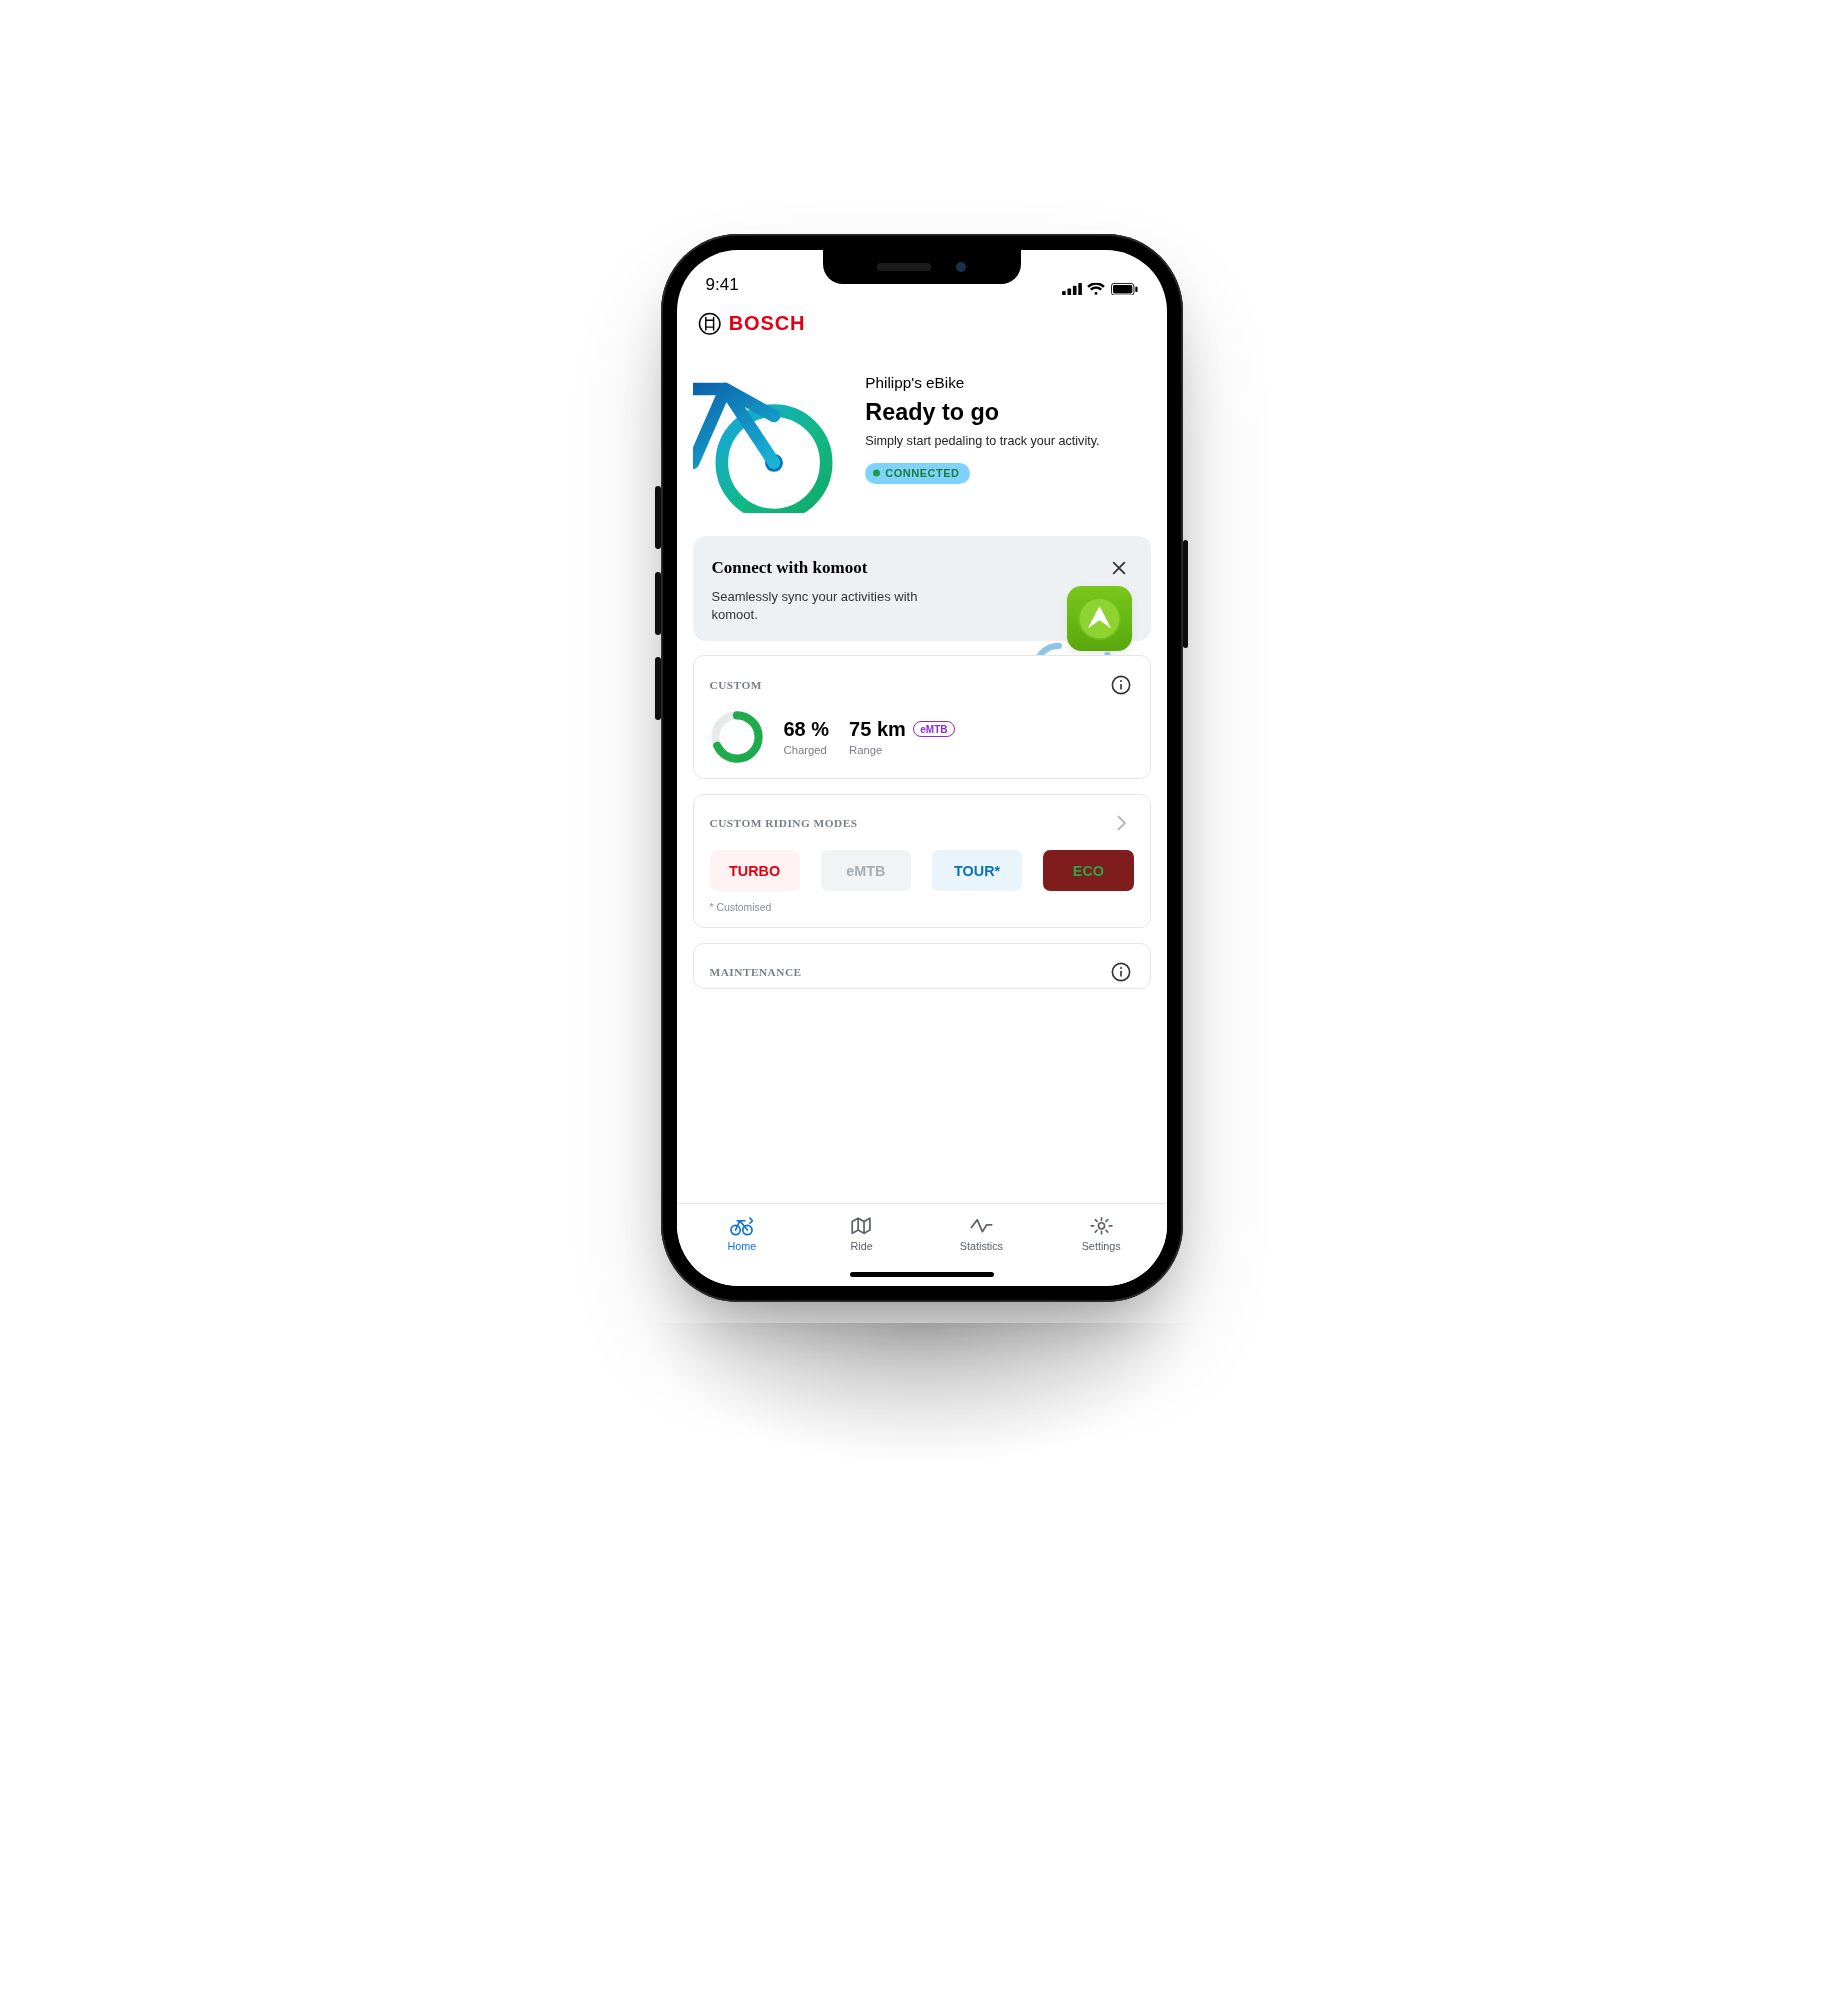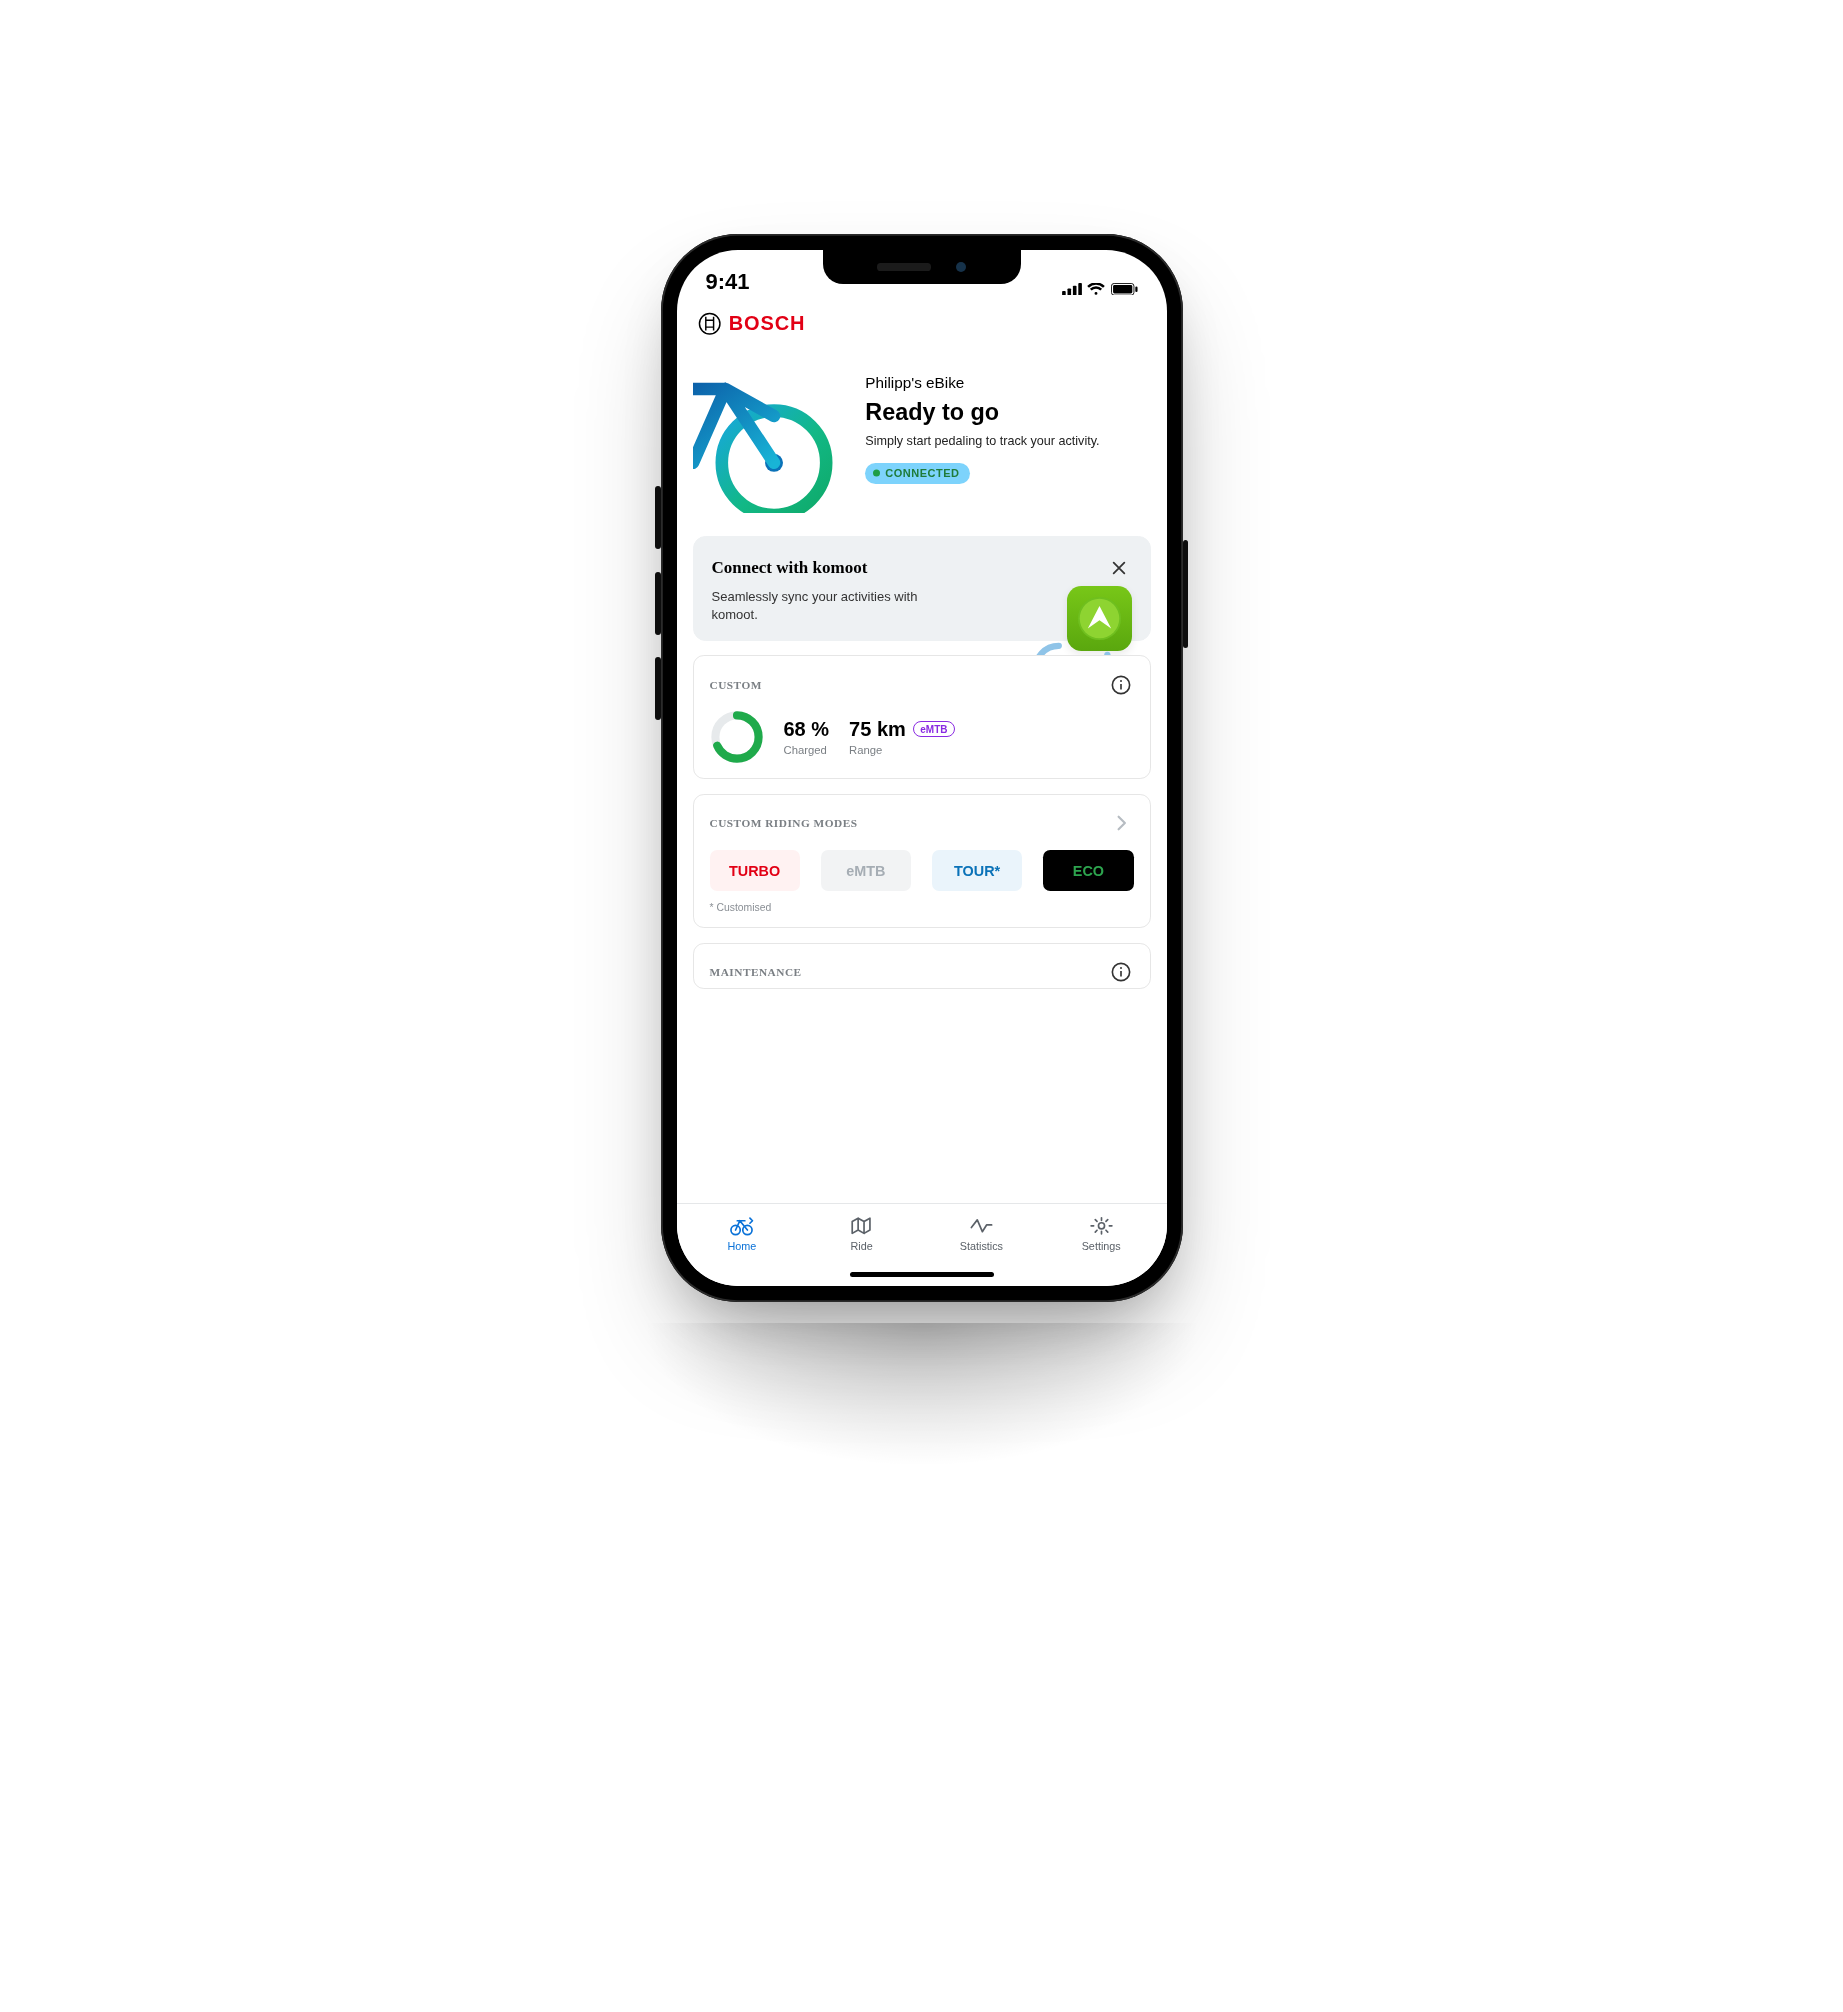--- a/index.html
+++ b/index.html
@@ -68,22 +68,22 @@
   .notch .cam{width:10.8px;height:10.8px;border-radius:50%;background:#16324a;}
 
   
   .status-bar {
     height: 47px;
     flex: 0 0 47px;
     display: flex;
     align-items: flex-end;
     justify-content: space-between;
     padding: 0 29px 1.8px;
-    font-size: 22px;
-    font-weight: 700;
+    font-size: 17px;
+    font-weight: 400;
     z-index: 4;
   }
   .status-right{display:flex;align-items:center;gap:5.4px;}
   .status-right svg{display:block;}
 
   
   .app-header{
     height:54px;flex:0 0 54px;display:flex;align-items:center;padding:0 21.6px;gap:9px;
   }
   .bosch-logo{display:flex;align-items:center;gap:7.2px;color:#e20015;font-weight:800;font-size:20px;letter-spacing:0.9px;}
@@ -141,21 +141,21 @@
   .stat-val{font-size:20px;font-weight:800;}
   .stat-label{font-size:11.3px;color:#7a7f84;}
   .mode-tag{font-size:10px;font-weight:700;color:#8a2be2;border:1.4px solid #8a2be2;border-radius:9px;padding:1.4px 6.3px;}
 
   
   .modes-row{display:flex;gap:21px;margin-top:14.4px;}
   .mode{flex:1;text-align:center;padding:12.6px 0;border-radius:7.2px;font-size:14.4px;font-weight:700;}
   .mode.turbo{background:#fff2f2;color:#e20015;}
   .mode.emtb{background:#f2f3f4;color:#a6adb4;}
   .mode.tour{background:#eaf4fb;color:#0a72b8;}
-  .mode.eco{background:#000000;color:#2da44e;}
+  .mode.eco{background:#7f1d1d;color:#2da44e;}
   .footnote{font-size:10.4px;color:#8a8f95;margin-top:10.8px;}
 
   
   .card.peek{padding-bottom:3.6px;margin-bottom:-7.2px;}
 
   
   .tabbar{
     flex:0 0 83px;height:83px;border-top:0.9px solid #e5e7e9;background:#fff;
     display:flex;justify-content:space-around;align-items:flex-start;padding:10.8px 5.4px 0;z-index:3;
   }

